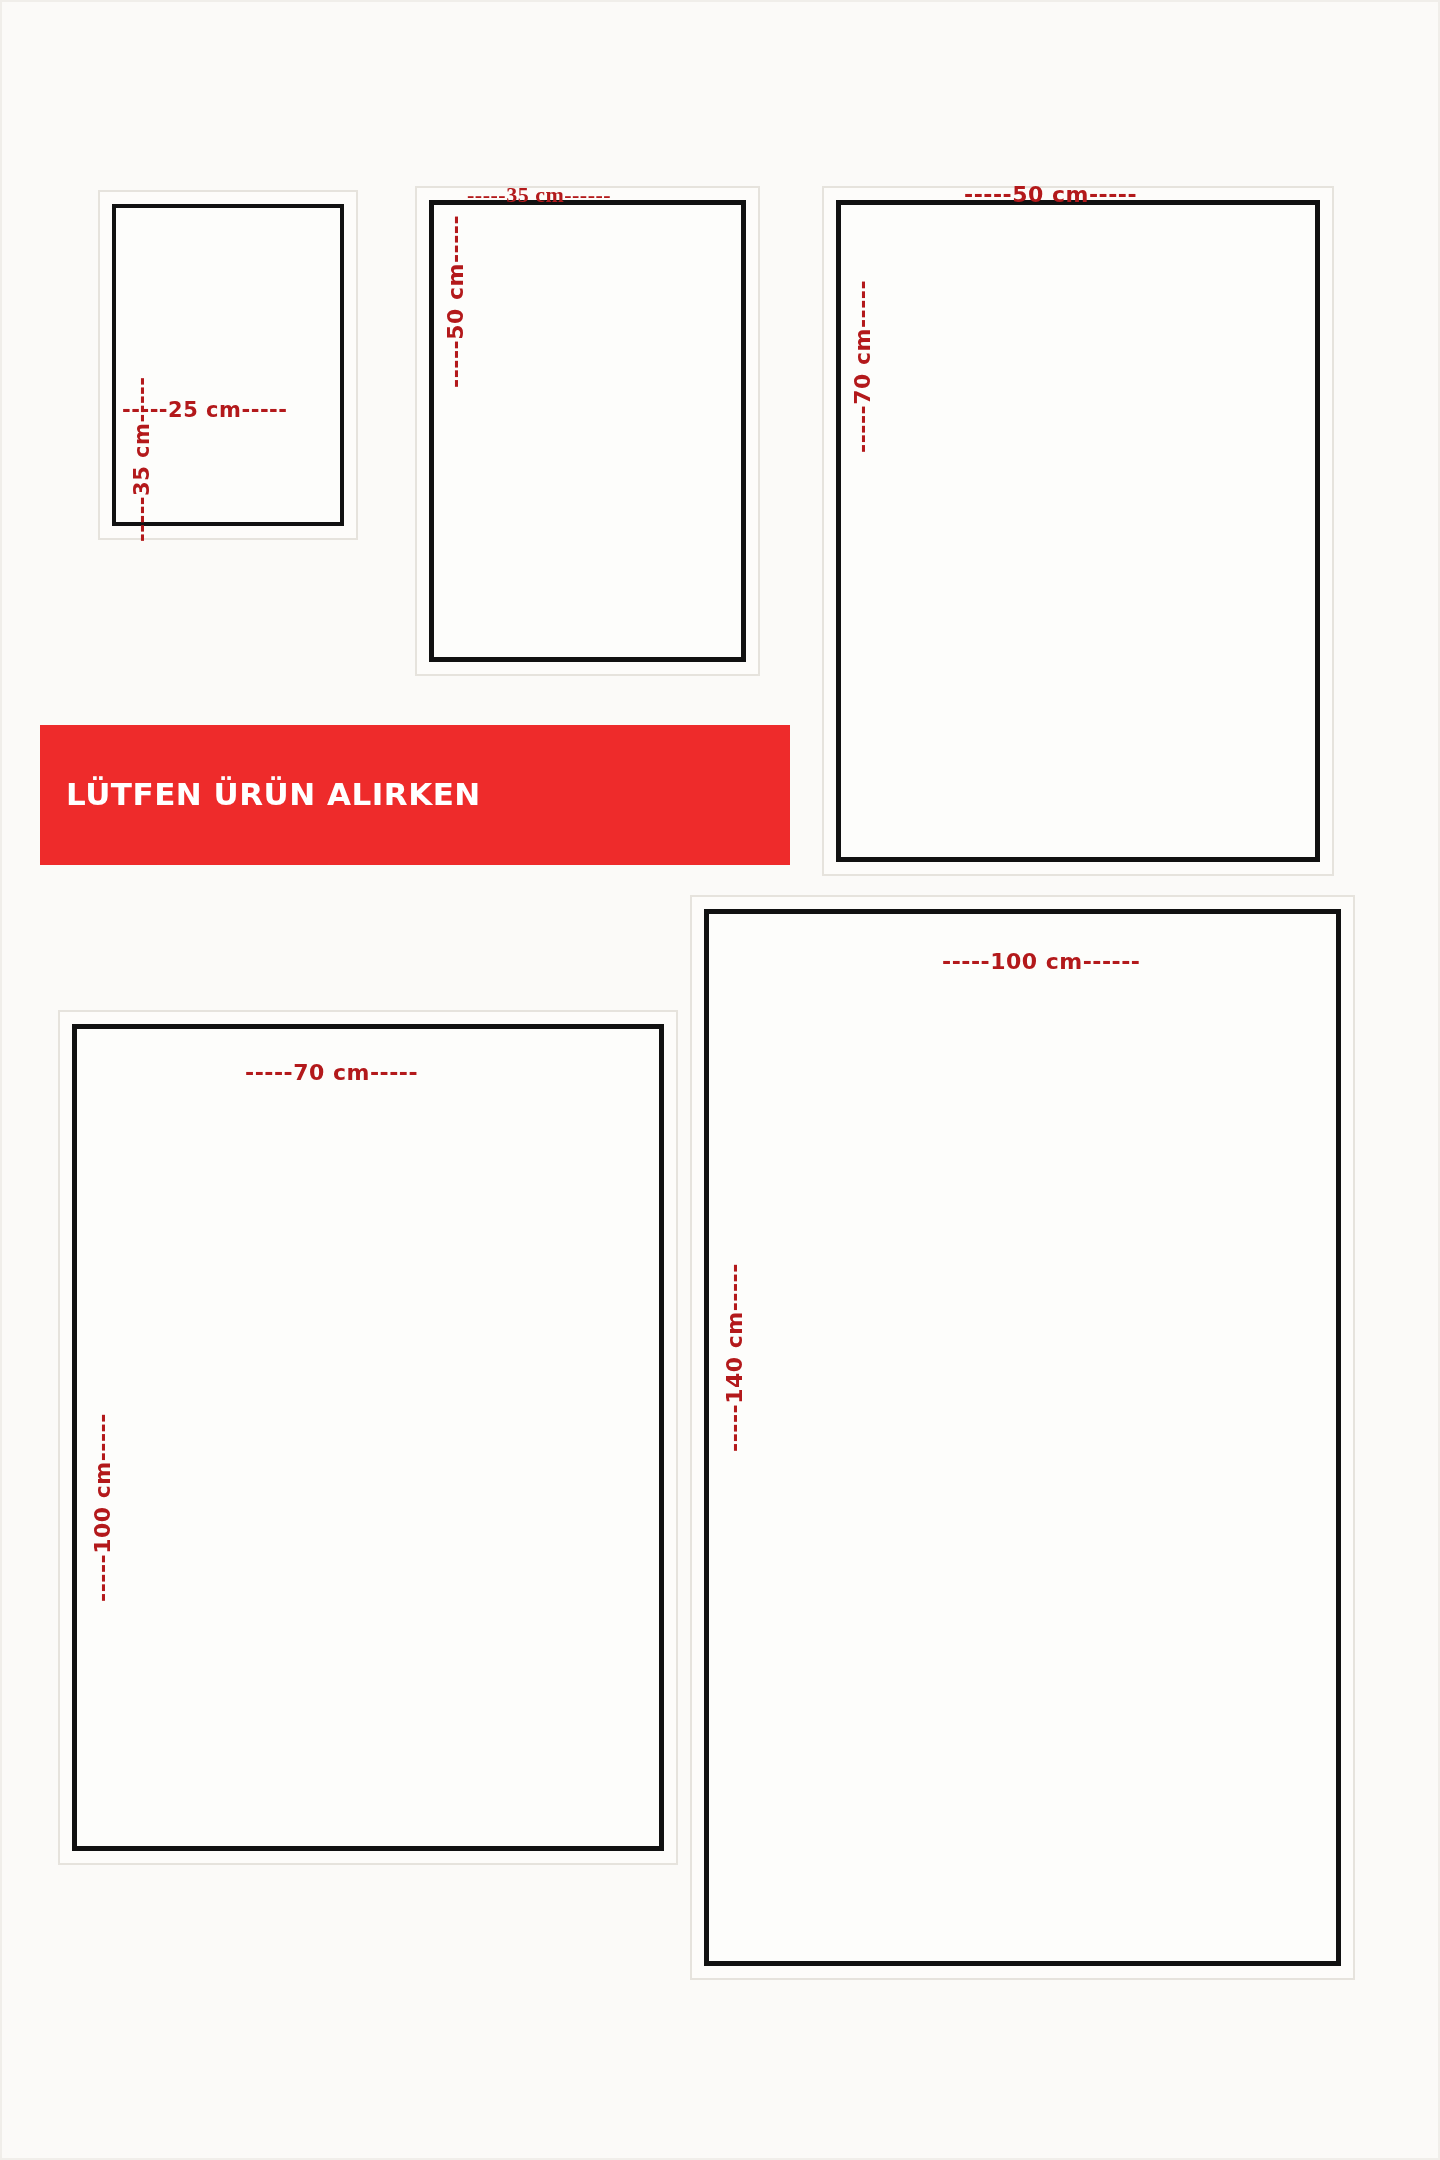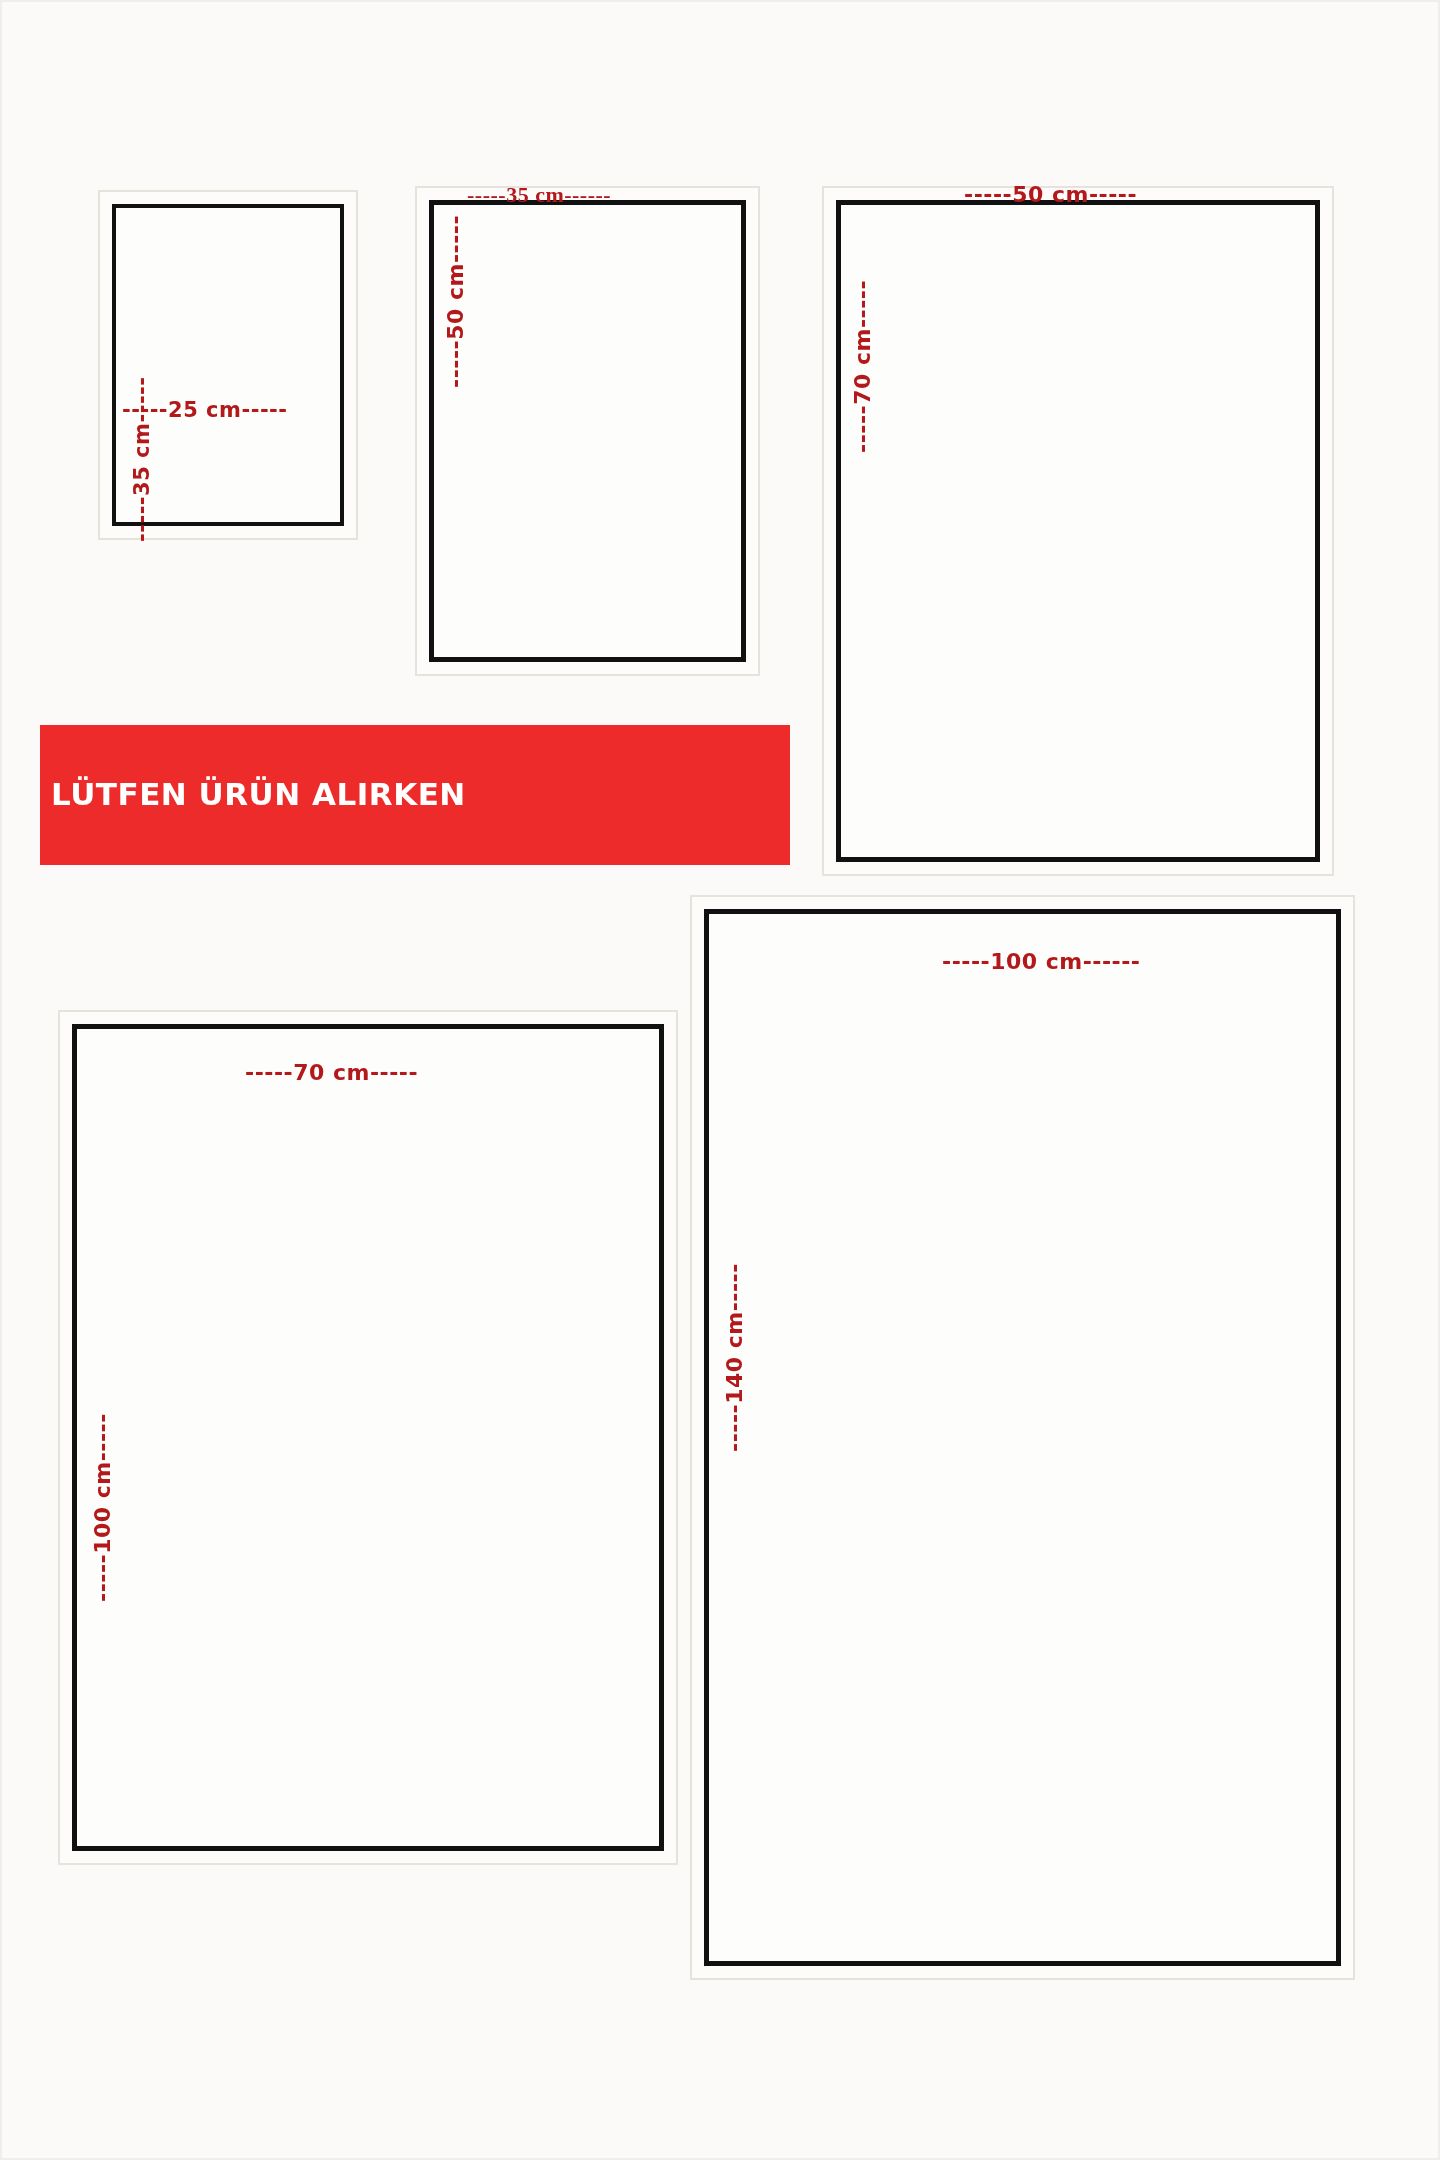--- a/index.html
+++ b/index.html
@@ -68,21 +68,21 @@
     transform: rotate(-90deg);
   }
 
   
   .banner {
     position: absolute;
     background: #ee2b2b;
     display: flex;
     flex-direction: column;
     justify-content: center;
-    padding: 10px 11px;
+    padding: 10px 26px;
     box-sizing: border-box;
   }
   .banner .line {
     color: #ffffff;
     font-family: "DejaVu Sans", sans-serif;
     font-weight: 700;
     font-size: 31px;
     line-height: 1.28;
     letter-spacing: 0.5px;
   }

